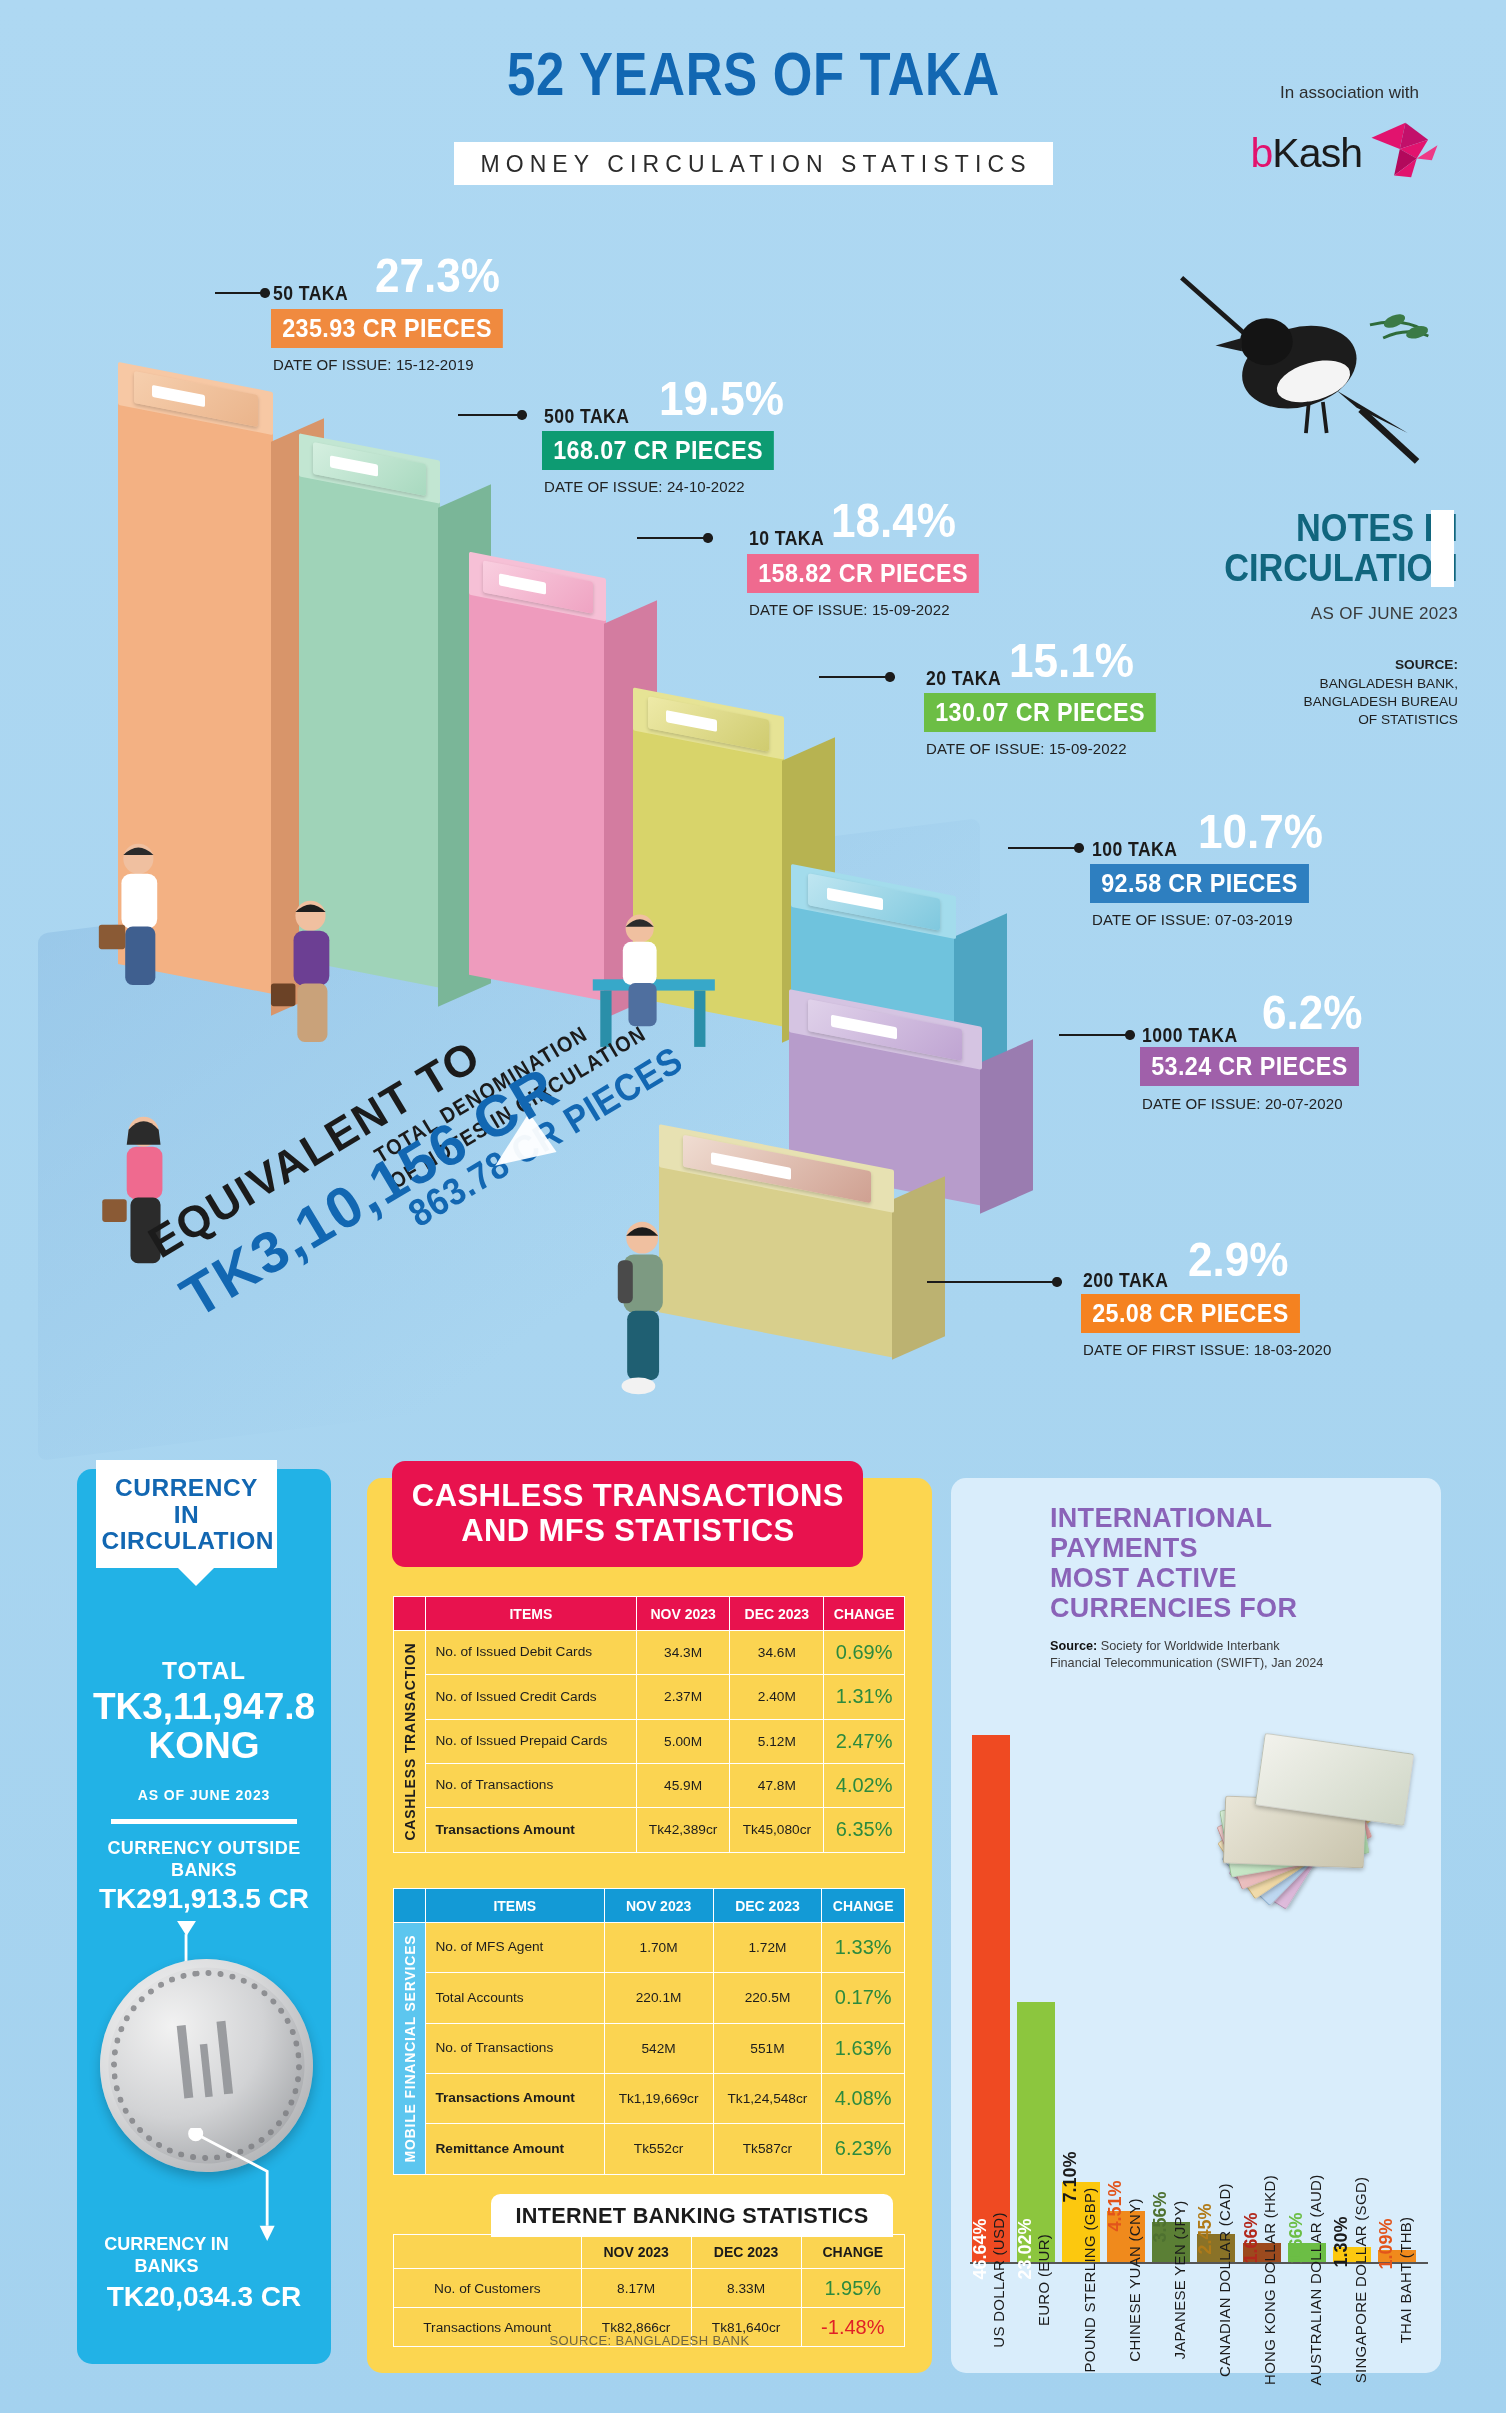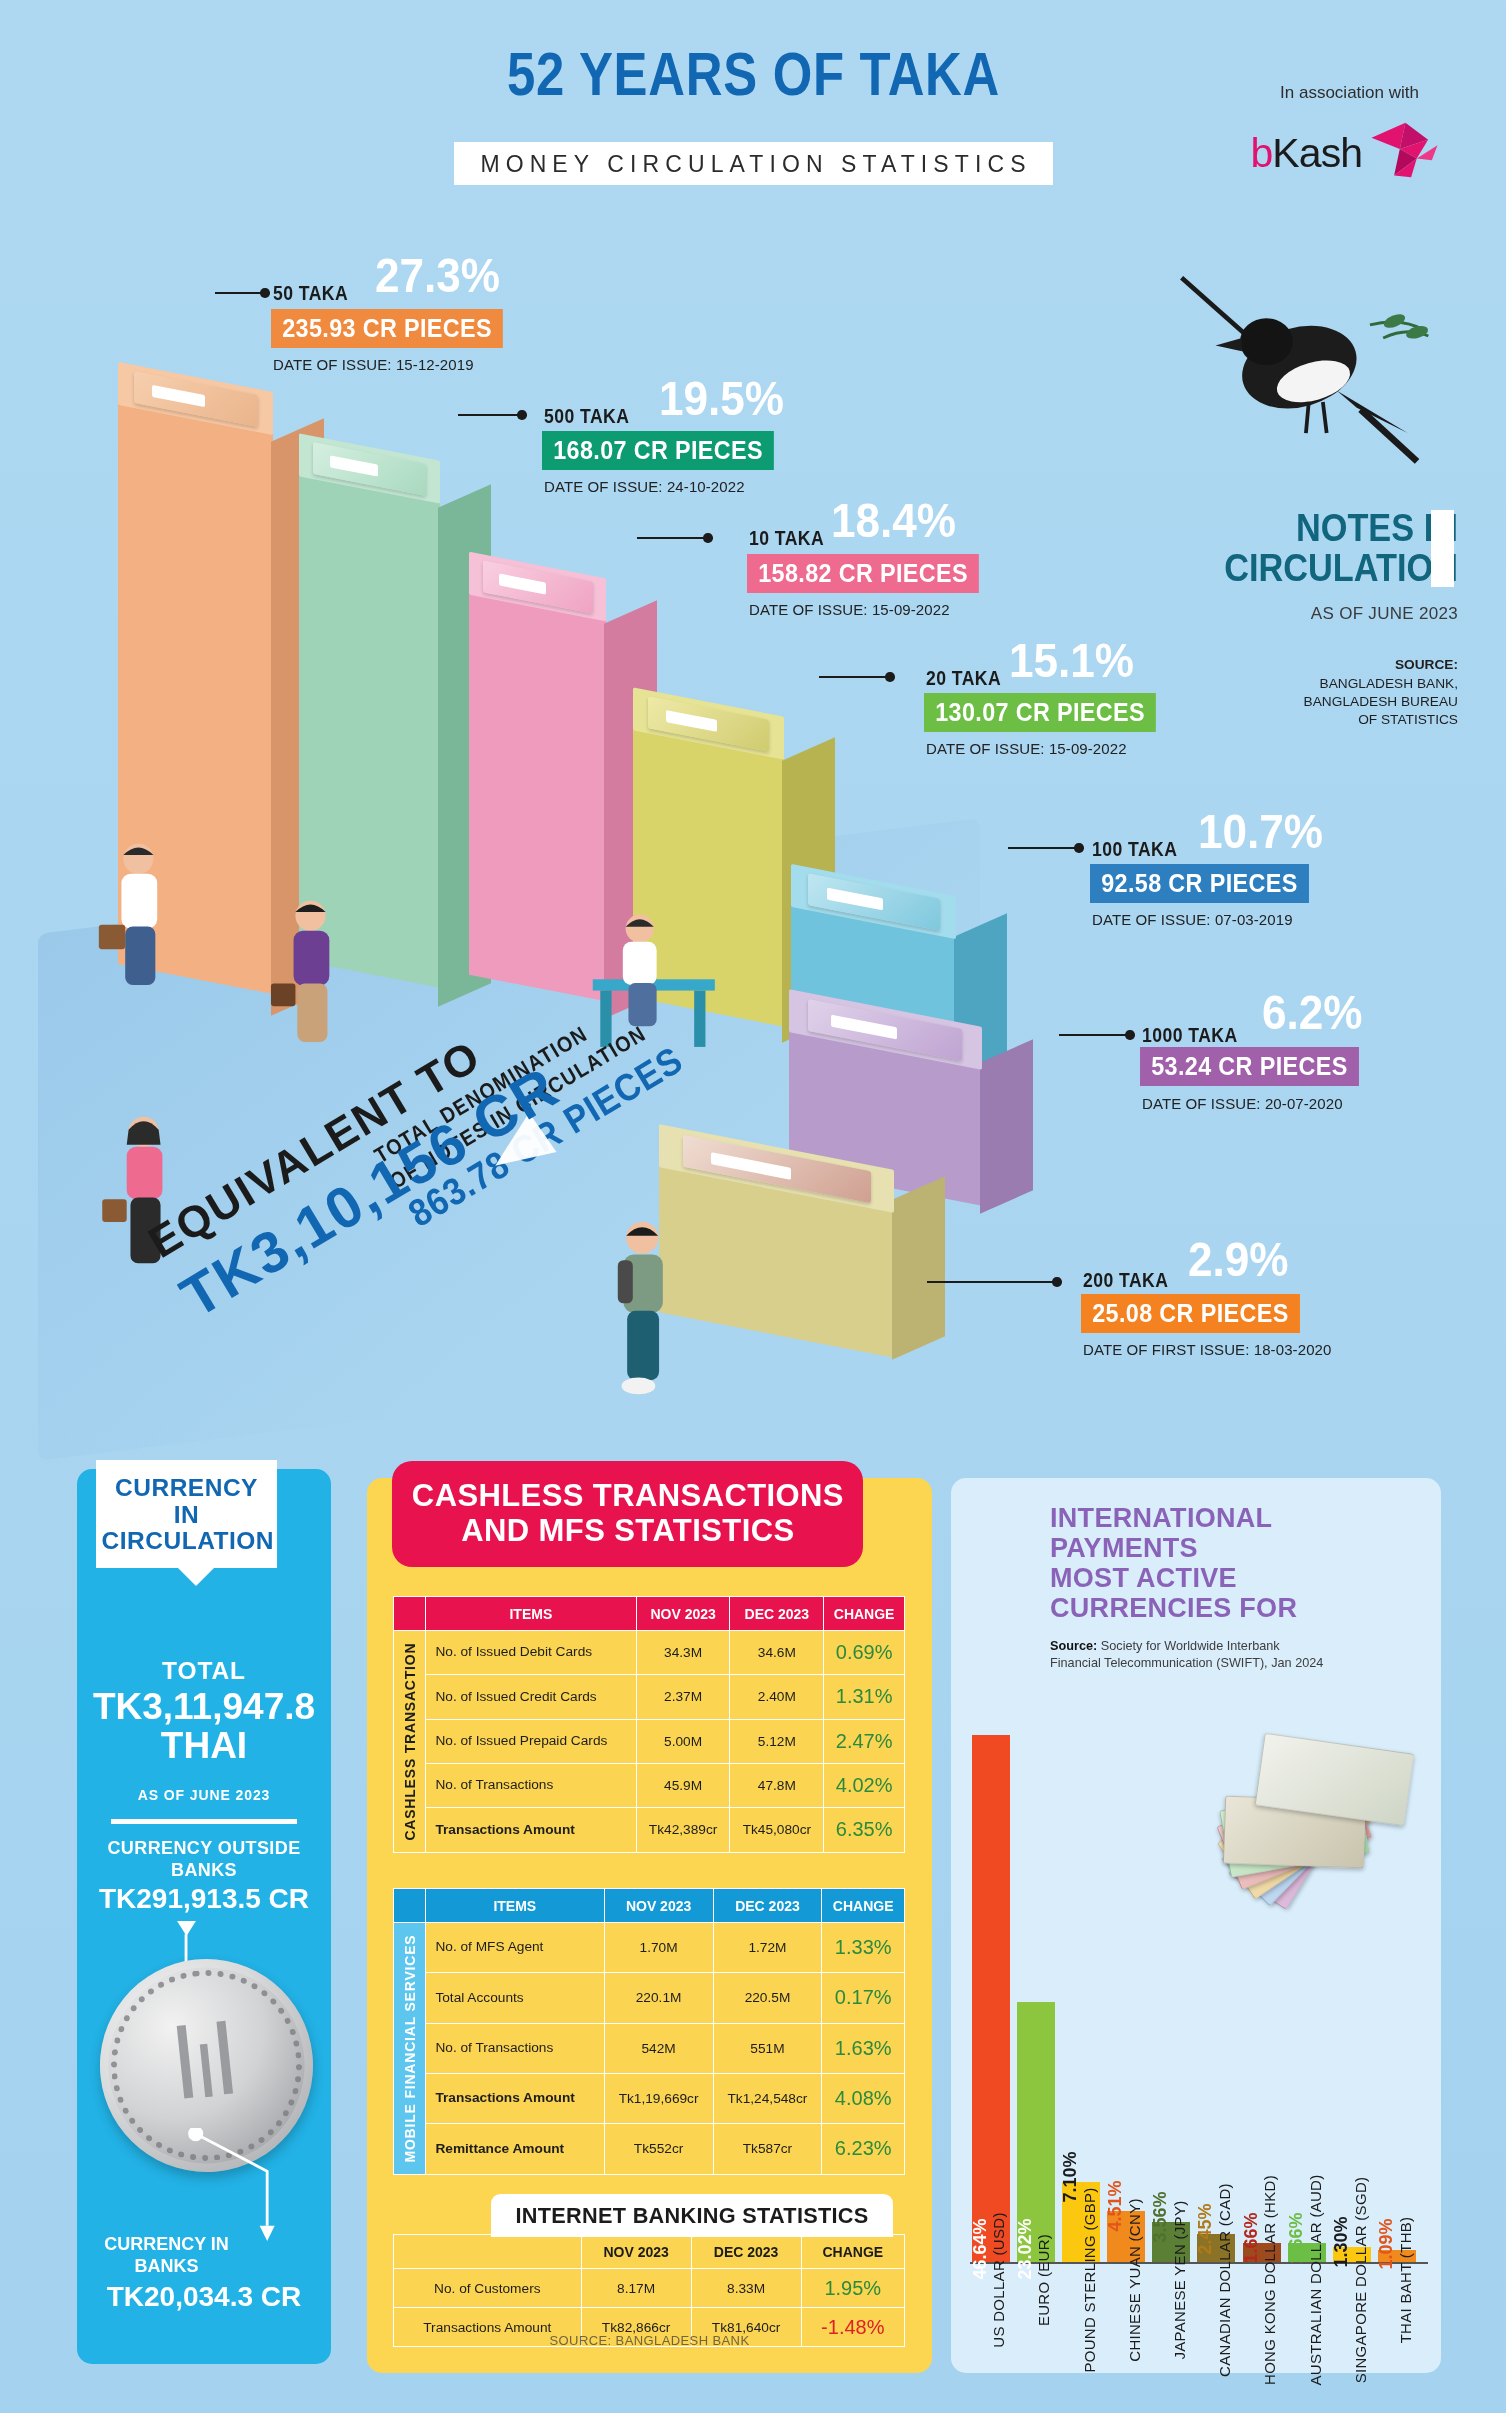--- a/index.html
+++ b/index.html
@@ -202,21 +202,21 @@
   }
   .cic-ib-val {
     position:absolute; left:0; top: 812px; width:100%; text-align:center; color:#fff;
     font-family:"Liberation Sans Narrow","Liberation Sans",sans-serif;
     font-size: 28px; font-weight:700;
   }
 
   
   .p-cash { left: 367px; top: 1478px; width: 565px; height: 895px; background: #fcd650; }
   .cash-hdr {
-    position:absolute; left: 25.4px; top: -17px; width: 471px; background:#e8124e; border-radius: 20px;
+    position:absolute; left: 25.4px; top: -17px; width: 471px; background:#e8124e; border-radius: 13px;
     text-align:center; padding: 17px 9.4px 19px 9.4px;
     font-family:"Liberation Sans Narrow","Liberation Sans",sans-serif;
     color:#fff; font-size: 31px; font-weight: 700; line-height: 1.13; letter-spacing:0.4px;
   }
   table.t { border-collapse: collapse; width: 100%; font-size: 13.7px; }
   .tbl-wrap { position:absolute; left: 26px; width: 512px; }
   table.t th {
     color:#fff; font-weight:700; font-size: 14px; padding: 8.5px 3.8px; text-align:center;
     border: 1.9px solid #fff;
   }
@@ -508,21 +508,21 @@
     <div class="co-badge" style="left:1081px;top:1294px;background:#f58220">25.08 CR PIECES</div>
     <div class="co-date" style="left:1083px;top:1341px">DATE OF FIRST ISSUE: 18-03-2020</div>
   </div>
 
   <div class="panel p-cic">
     <div class="cic-flag">
       <div class="cic-flag-t">CURRENCY IN</div>
       <div class="cic-flag-t">CIRCULATION</div>
     </div>
     <div class="cic-total-lbl">TOTAL</div>
-    <div class="cic-total-val">TK3,11,947.8 THAI</div>
+    <div class="cic-total-val">TK3,11,947.8 KONG</div>
     <div class="cic-asof">AS OF JUNE 2023</div>
     <div class="cic-rule"></div>
     <div class="cic-ob-lbl">CURRENCY OUTSIDE BANKS</div>
     <div class="cic-ob-val">TK291,913.5 CR</div>
 
     <svg style="position:absolute;left:100px;top:452px" width="19" height="49" viewBox="0 0 20 52">
       <polygon points="0,0 20,0 10,16" fill="#fff"></polygon>
         <rect x="8" y="14" width="3" height="38" fill="#fff"></rect>
       <circle cx="10" cy="50" r="7" fill="#fff"></circle>
     </svg>

